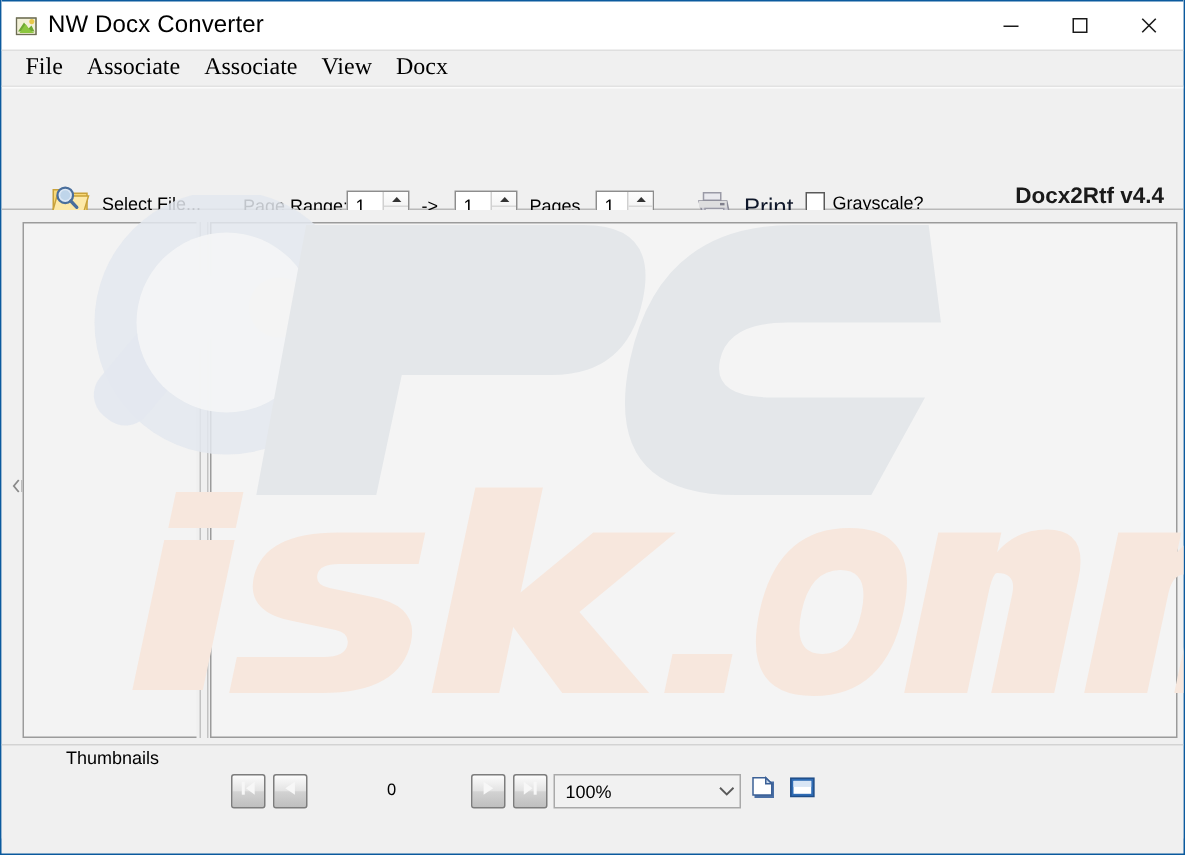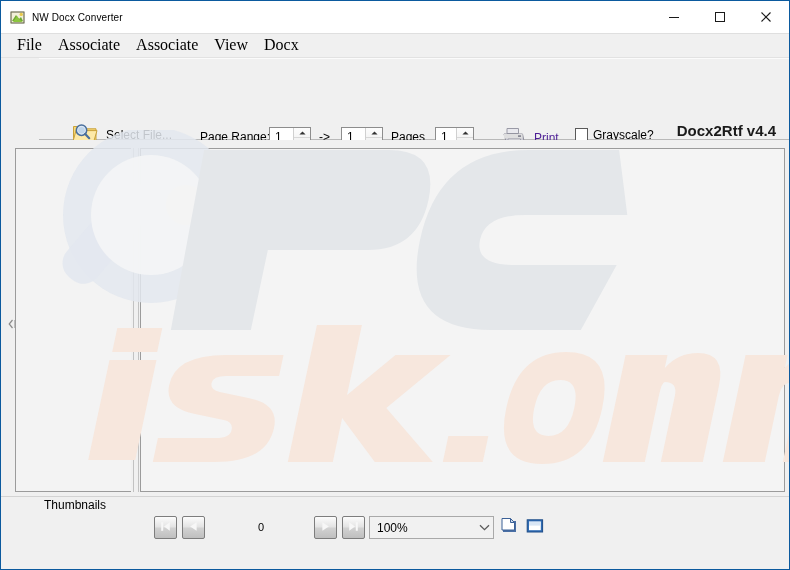--- a/index.html
+++ b/index.html
@@ -37,21 +37,21 @@
   }
   #app-icon {
     width: 16px;
     height: 16px;
     margin-left: 9px;
     margin-right: 6px;
     flex: 0 0 auto;
     position: relative;
   }
   #title-text {
-    font-size: 10px;
+    font-size: 16px;
     color: #000000;
     letter-spacing: 0.1px;
     white-space: nowrap;
   }
   .win-btns {
     position: absolute;
     top: 0;
     right: 0;
     height: 32px;
     display: flex;
@@ -87,21 +87,20 @@
     font-family: Liberation Serif, serif;
   }
 
   
   #toolbar {
     position: relative;
     height: 81px;
     background: #f0f0f0;
     border-bottom: 1px solid #b9b9b9;
     box-shadow: inset 0 1px 0 #fbfbfb;
-    margin-left: 38px;
   }
 
   
   #select-file-btn {
     position: absolute;
     left: 26px;
     top: 60px;
     display: flex;
     align-items: center;
     gap: 8px;
@@ -279,22 +278,22 @@
     top: 63px;
     display: flex;
     align-items: center;
     gap: 7px;
     background: transparent;
     border: 0;
     padding: 4px 6px;
     cursor: default;
   }
   #print-label {
-    font-size: 12px;
-    color: #4c1d95;
+    font-size: 16px;
+    color: #0f172a;
     text-align: center;
   }
 
   
   #grayscale-check {
     position: absolute;
     left: 536px;
     top: 70px;
     display: flex;
     align-items: flex-start;

